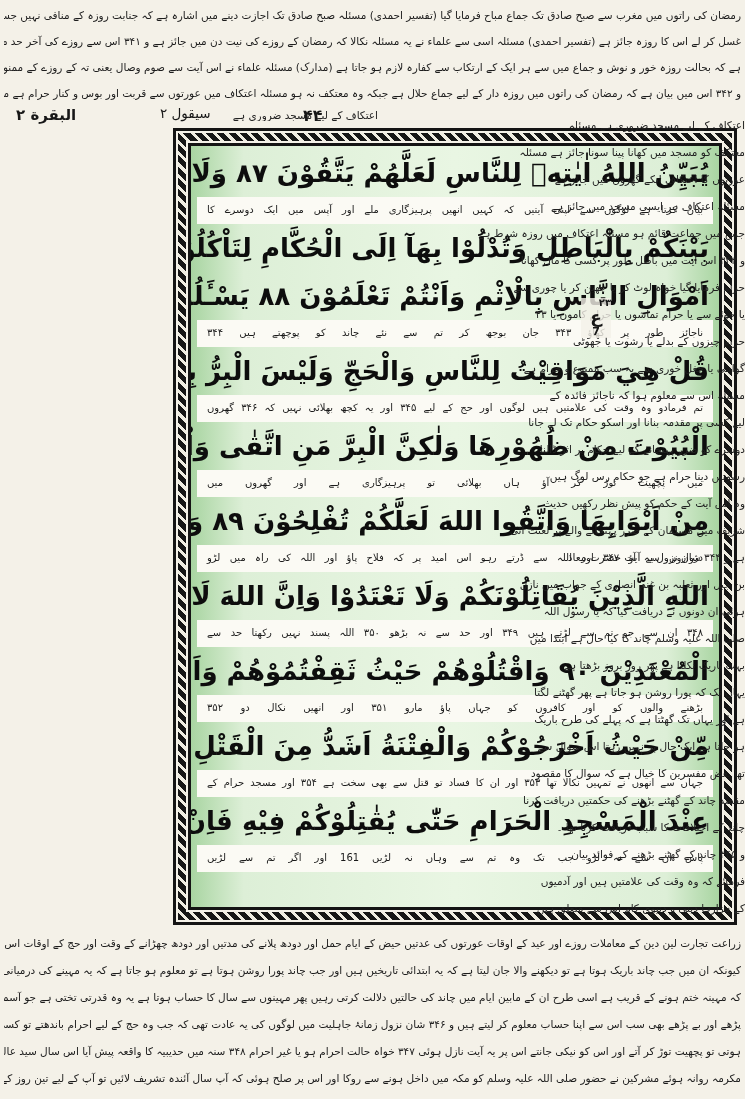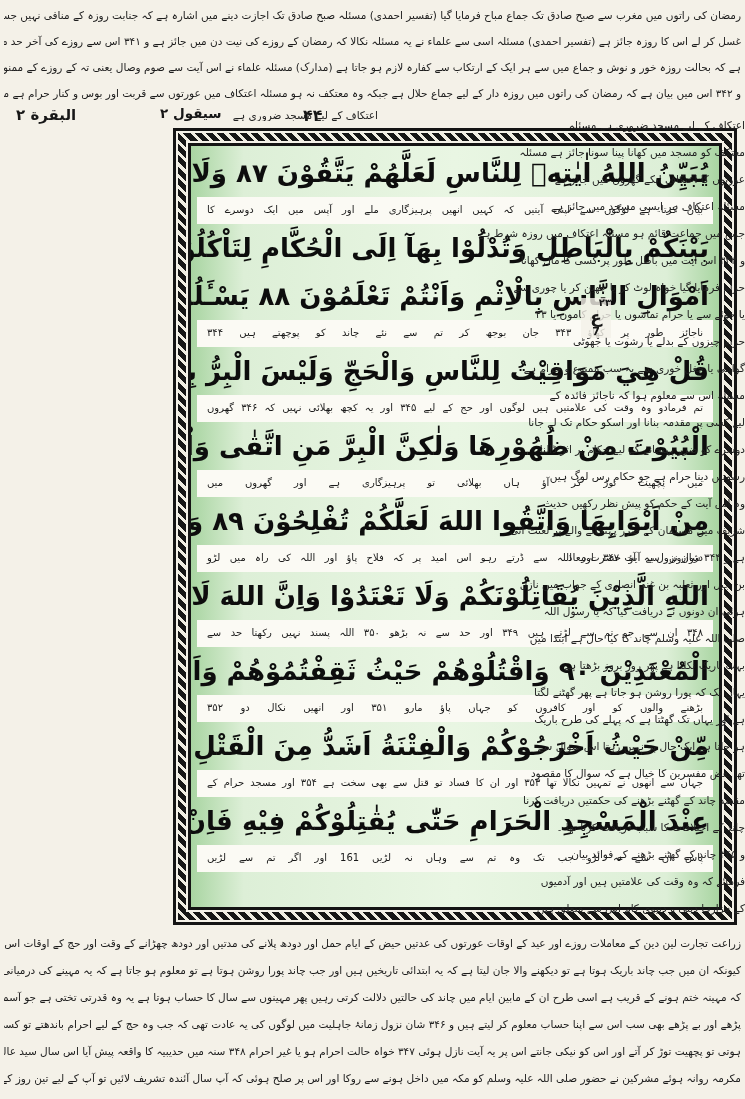--- a/index.html
+++ b/index.html
@@ -27,21 +27,21 @@
   .surah-label{
     position:absolute;left:16px;top:106px;
     font-size:15px;font-weight:bold;letter-spacing:1px;
   }
   .page-number{
     position:absolute;left:303px;top:106px;
     font-size:16px;font-weight:bold;
   }
   .juz-label{
     position:absolute;left:160px;top:105px;
-    font-size:13.5px;font-weight:bold;
+    font-size:13.5px;font-weight:normal;
   }
   .overflow-note{
     position:absolute;left:232px;top:109px;width:146px;
     font-size:10.5px;white-space:nowrap;overflow:hidden;
     color:#222;
   }
   
   .qbox{
     position:absolute;right:8px;top:128px;width:564px;height:797px;
     box-sizing:border-box;

